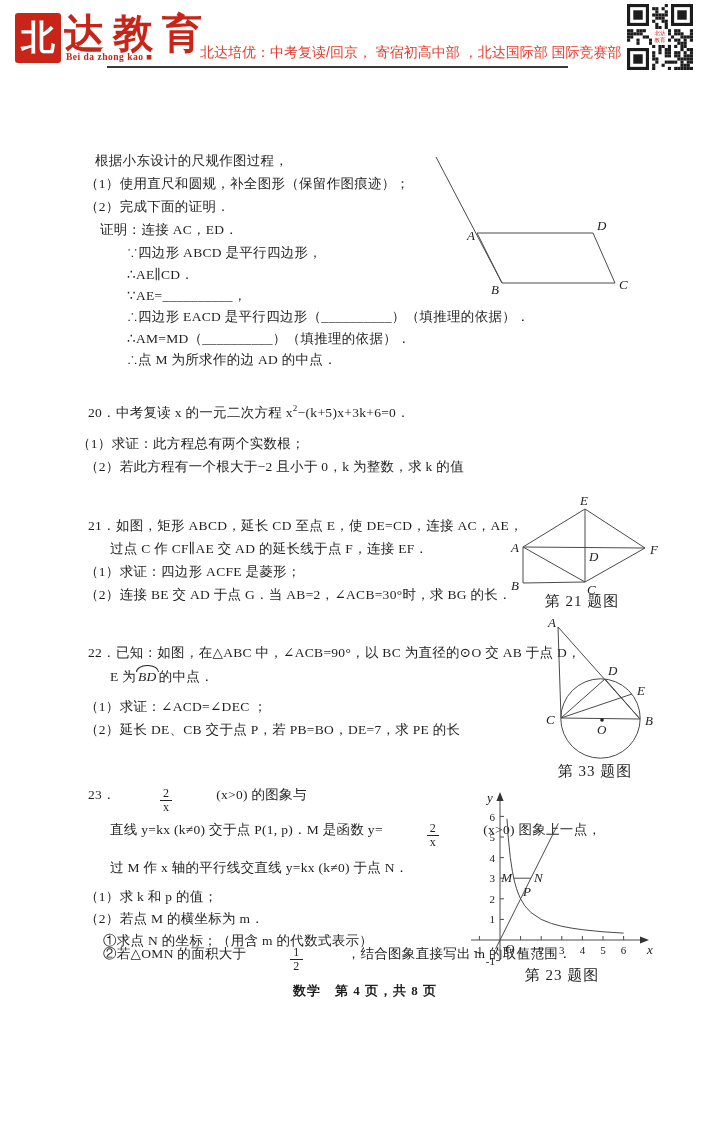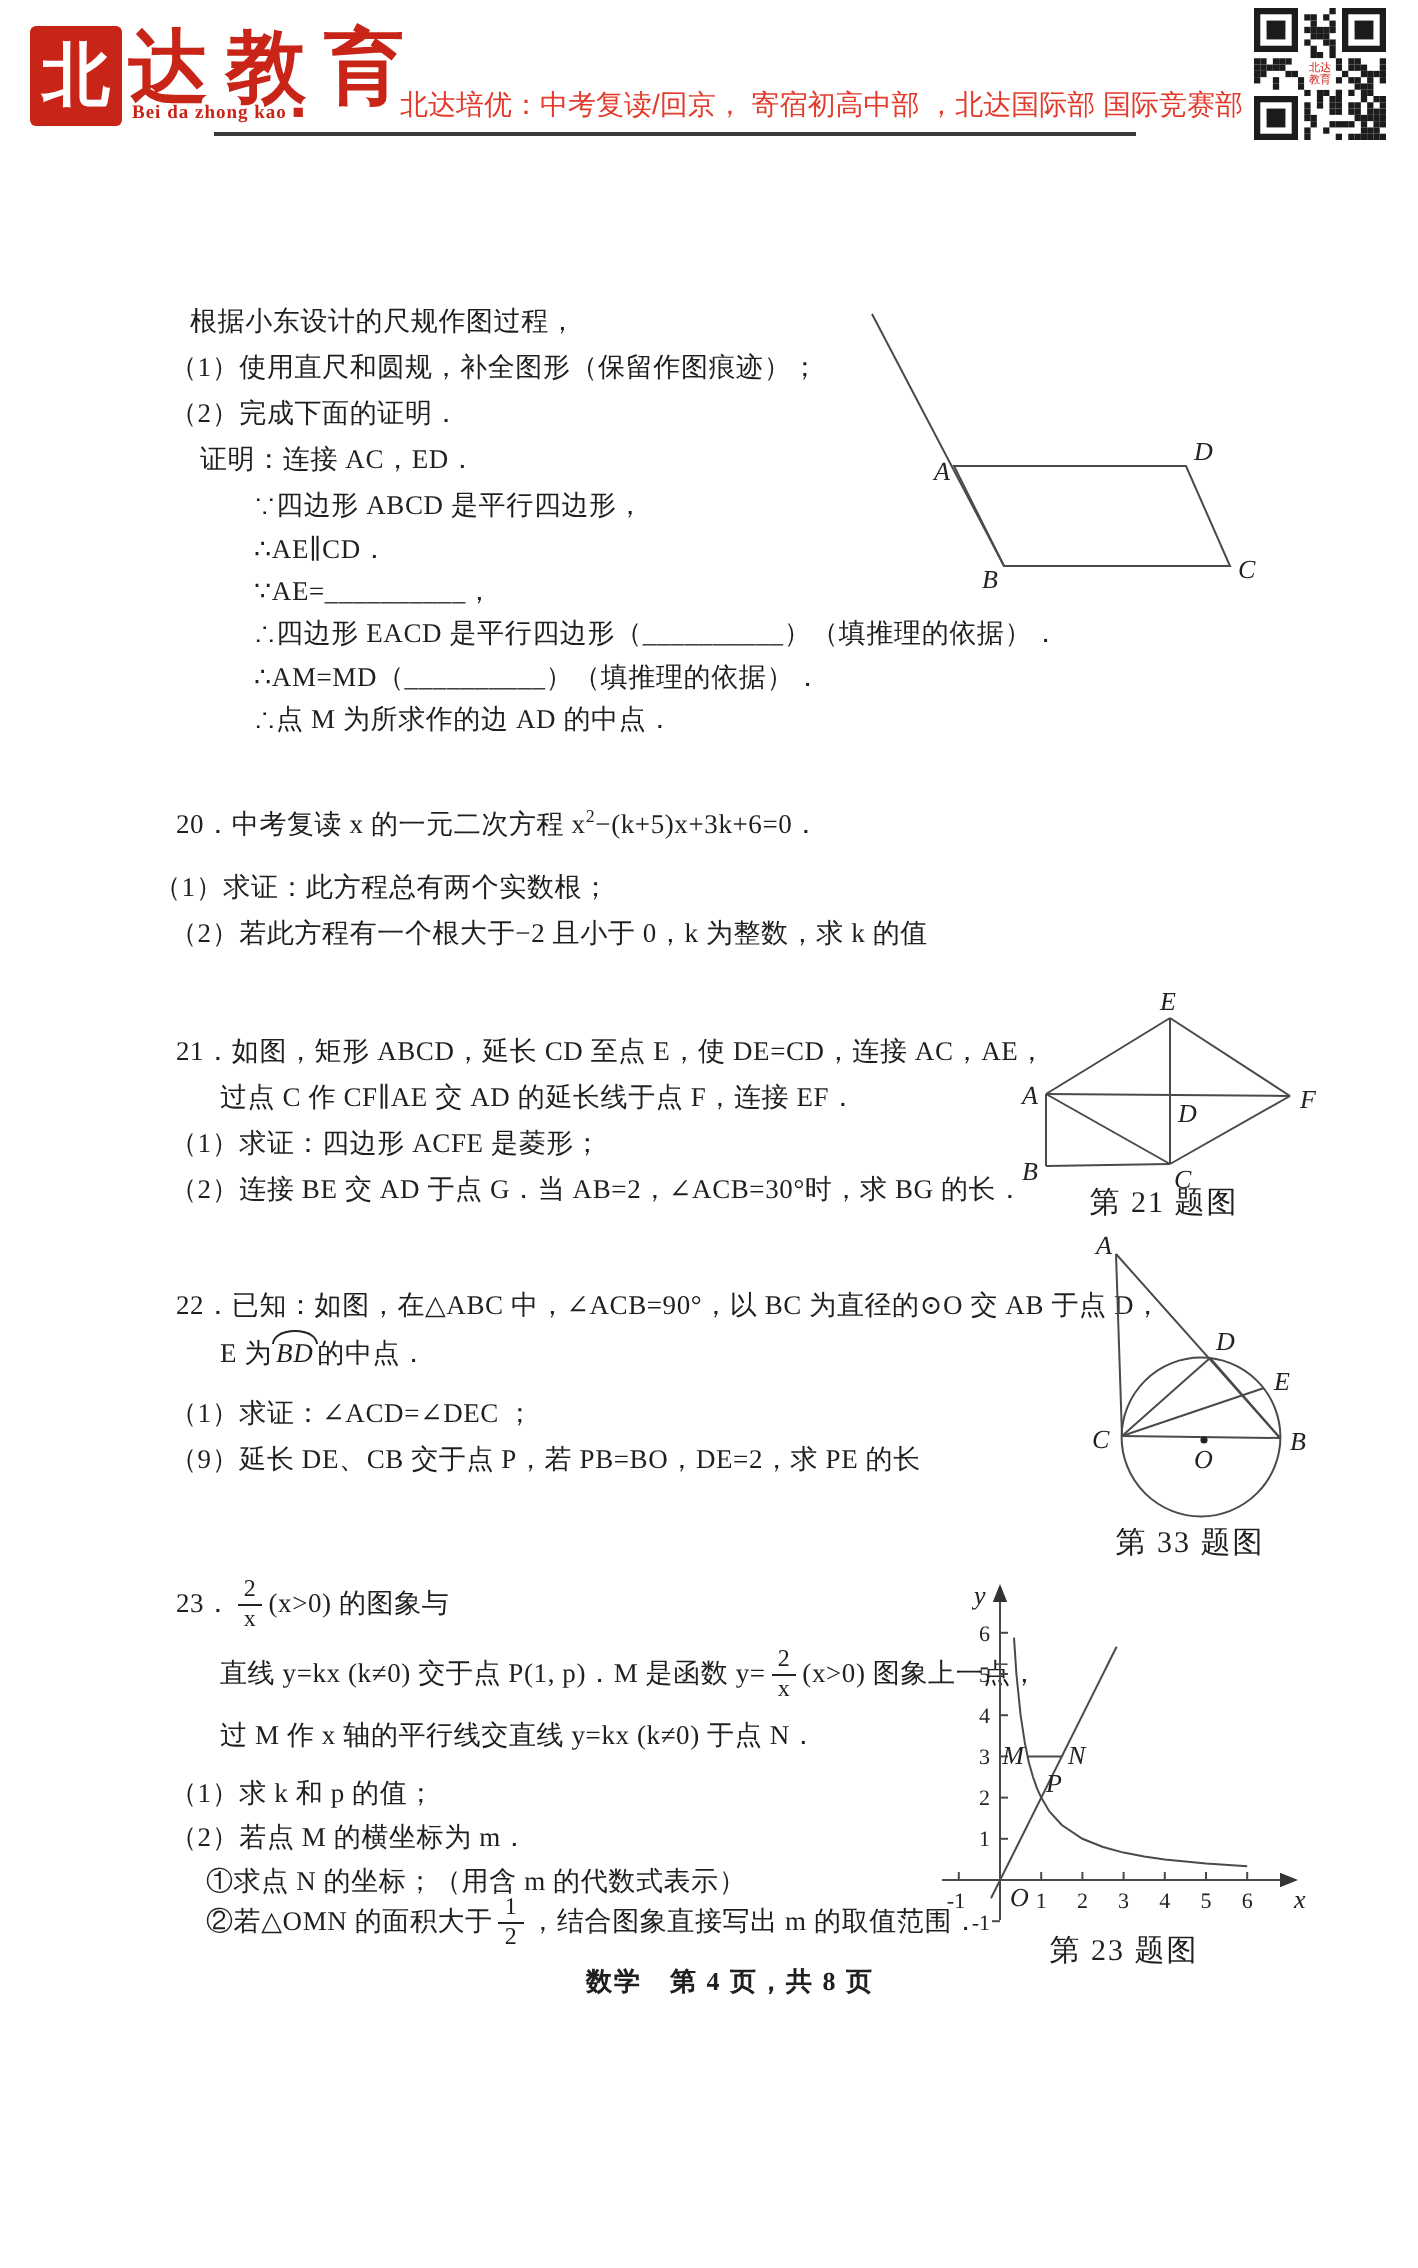--- a/index.html
+++ b/index.html
@@ -2,21 +2,21 @@
 <html><head>
 <meta charset="utf-8">
 <style>
   html,body{margin:0;padding:0;}
   body{
     position:relative;width:709px;height:1134px;background:#ffffff;overflow:hidden;
     font-family:"Liberation Serif","DejaVu Serif",serif;color:#1f1f1f;
   }
   .ln{position:absolute;white-space:nowrap;font-size:13.5px;letter-spacing:.3px;line-height:1.25;}
   .bold{font-weight:normal;}
-  .mline{display:flex;align-items:center;height:30px;}
+  .mline{display:flex;height:30px;gap:41px;}
   sup{font-size:9px;}
   
   .frac{display:inline-flex;flex-direction:column;align-items:center;margin:0 3px;font-size:12px;line-height:1.1;}
   .frac .fd{border-top:1px solid #222;}
   .frac .fn,.frac .fd{padding:0 3px;}
   
   .arc{position:relative;display:inline-block;padding:0 2px;font-style:italic;}
   .arc::before{content:'';position:absolute;left:0;right:0;top:-4px;height:6px;
     border:1.2px solid #222;border-bottom:none;border-radius:50% 50% 0 0/100% 100% 0 0;}
   
@@ -231,21 +231,21 @@
   <text class="flbl" x="16" y="95">B</text>
   <text class="flbl" x="92" y="99">C</text>
 </svg>
 <div class="cap" style="left:522px;top:592px;width:120px">第 21 题图</div>
 
 <div class="ln" style="left:88px;top:645px">22．已知：如图，在△ABC 中，∠ACB=90°，以 BC 为直径的⊙O 交 AB 于点 D，</div>
 <div class="ln" style="left:110px;top:669px">
   <span>E 为</span><span class="arc">BD</span><span>的中点．</span>
 </div>
 <div class="ln" style="left:85px;top:699px">（1）求证：∠ACD=∠DEC ；</div>
-<div class="ln" style="left:85px;top:722px">（9）延长 DE、CB 交于点 P，若 PB=BO，DE=2，求 PE 的长</div>
+<div class="ln" style="left:85px;top:722px">（2）延长 DE、CB 交于点 P，若 PB=BO，DE=7，求 PE 的长</div>
 
 <svg style="left:480px;top:617px" width="230" height="160" viewBox="0 0 230 160">
   <g class="stroke">
     <circle cx="120.5" cy="101.5" r="39.7"></circle>
     <line x1="78" y1="10" x2="81" y2="101"></line>
     <line x1="78" y1="10" x2="160" y2="102"></line>
     <line x1="81" y1="101" x2="160" y2="102"></line>
     <line x1="81" y1="101" x2="125" y2="62"></line>
     <line x1="81" y1="101" x2="152" y2="77"></line>
     <line x1="125" y1="62" x2="160" y2="102"></line>

